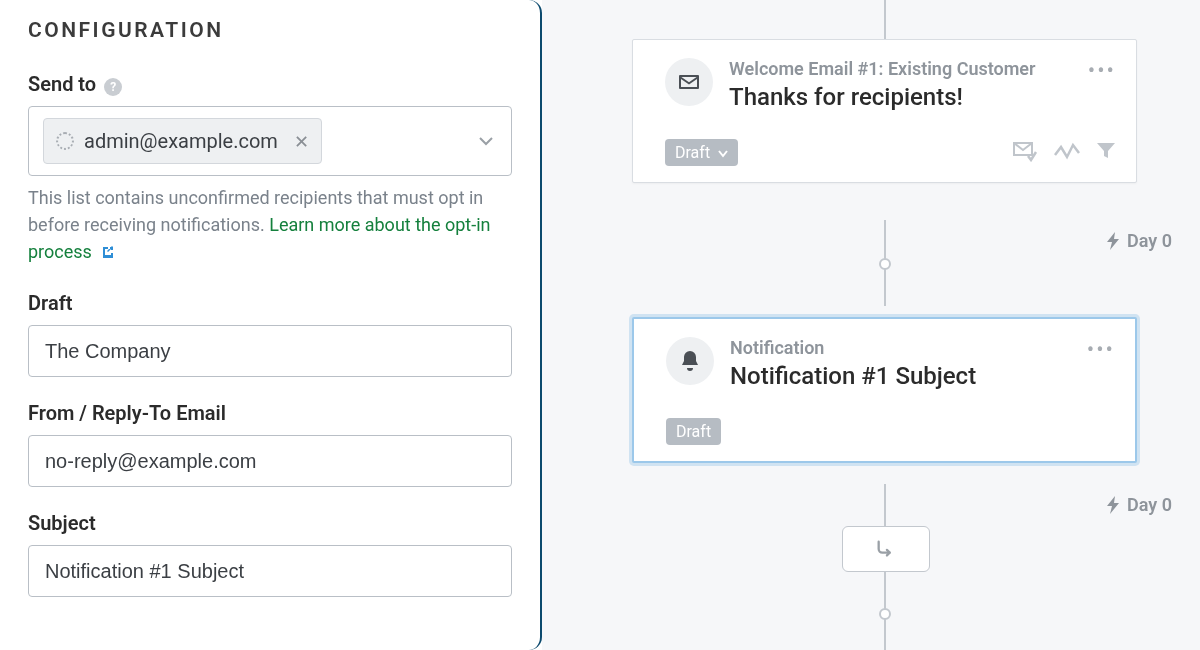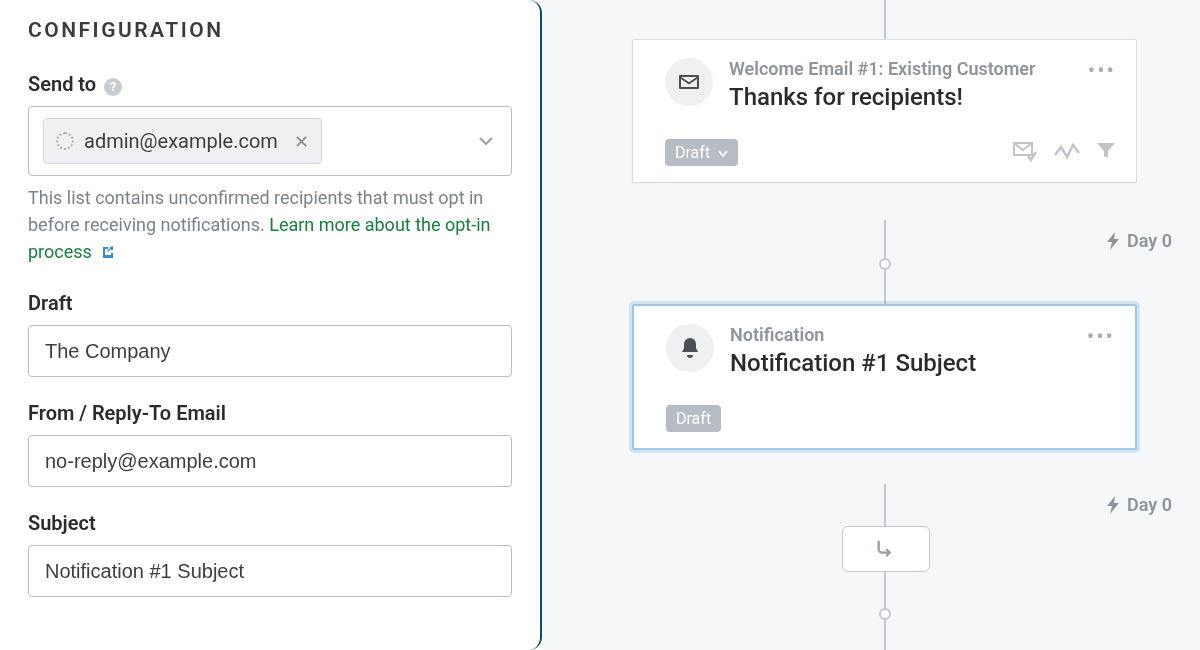--- a/index.html
+++ b/index.html
@@ -136,20 +136,21 @@
     background: #fff;
     border: 1px solid #d9dde2;
     border-radius: 2px;
     box-shadow: 0 1px 2px rgba(0,0,0,0.04);
     padding: 18px 20px 16px 32px;
     z-index: 3;
   }
   .card.selected {
     border: 2px solid #9cc8ea;
     box-shadow: 0 0 0 3px rgba(96,169,224,0.25);
+    margin-top: 13px;
   }
   .card-header { display: flex; align-items: flex-start; gap: 16px; }
   .round-icon {
     width: 48px; height: 48px; border-radius: 50%;
     background: #eef0f2;
     display: flex; align-items: center; justify-content: center;
     flex-shrink: 0;
   }
   .card-titles { flex: 1; }
   .card-overline {

